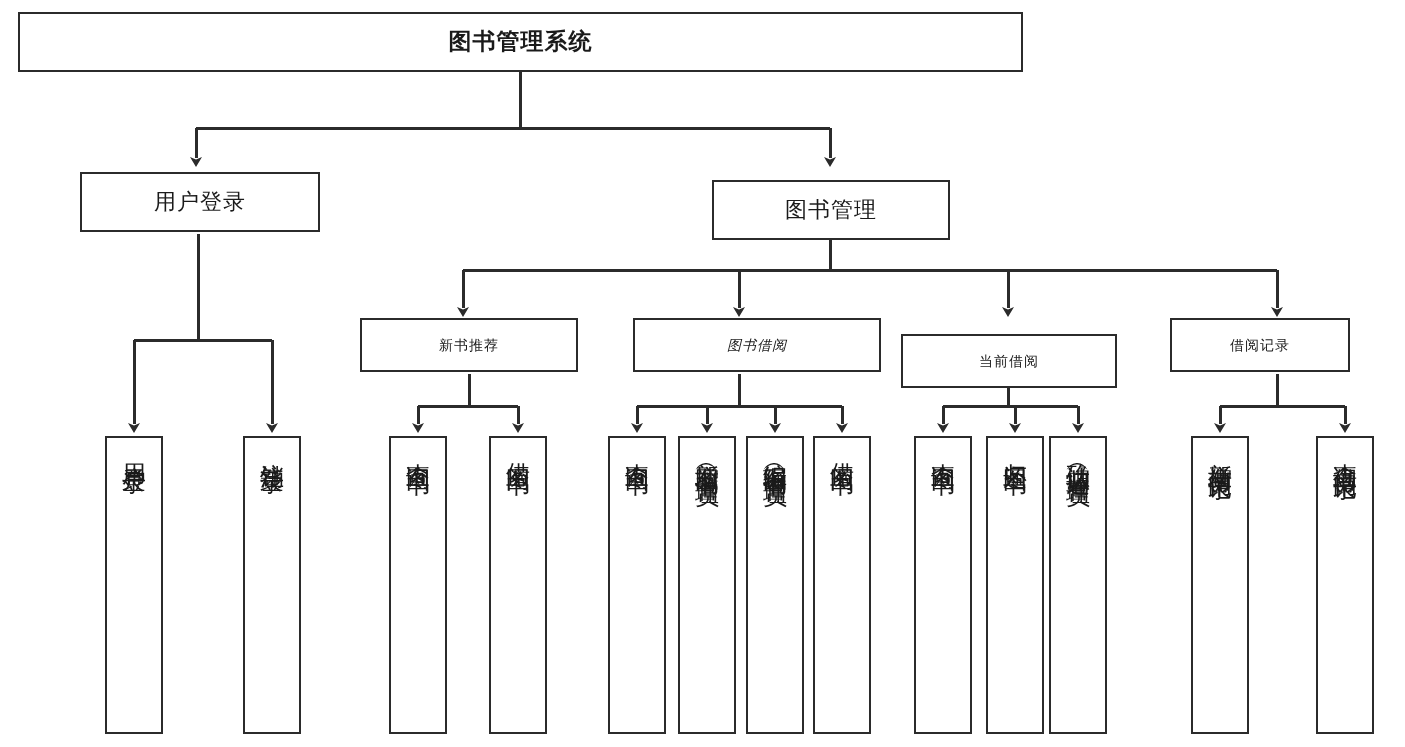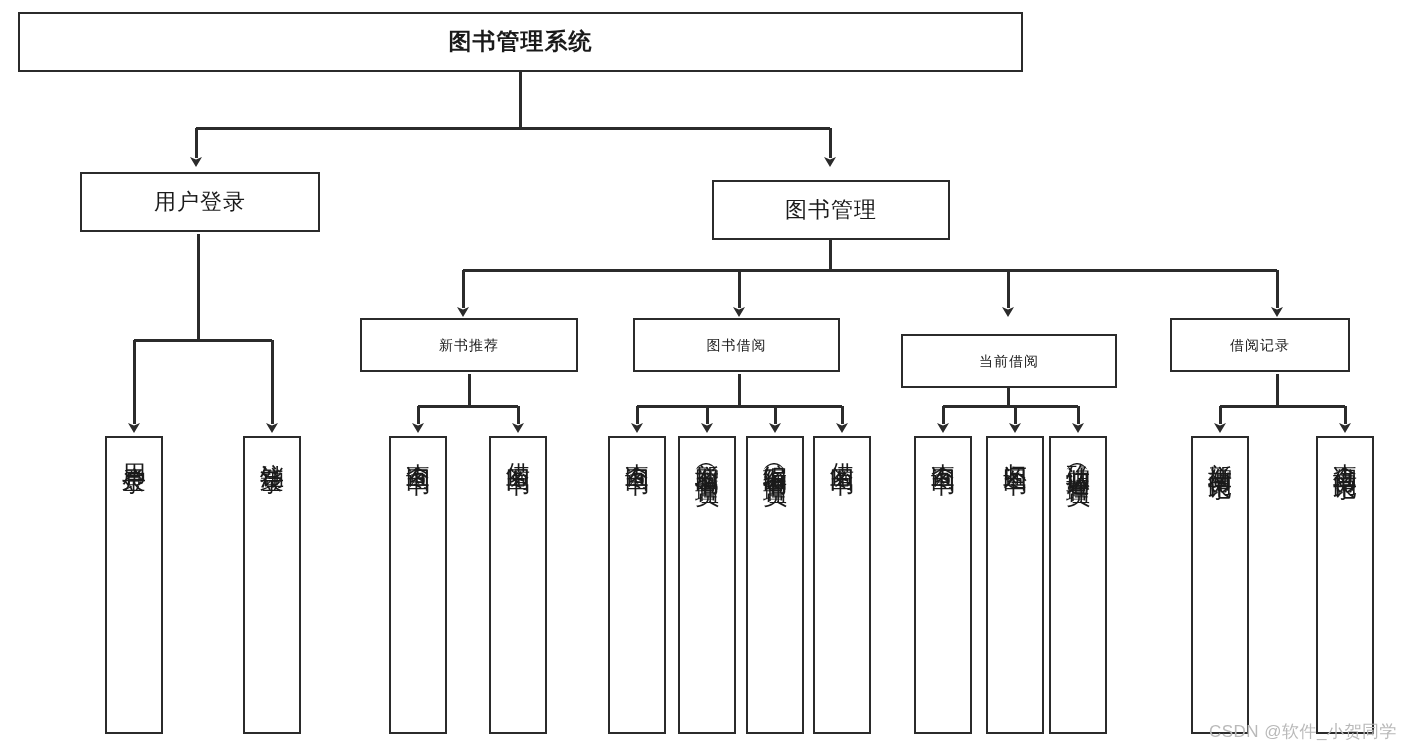--- a/index.html
+++ b/index.html
@@ -136,21 +136,21 @@
   </div>
 
   <div class="node h lvl2" style="left:712px; top:180px; width:238px; height:60px;">
     <span class="label">图书管理</span>
   </div>
 
   <div class="node h lvl3" style="left:360px; top:318px; width:218px; height:54px;">
     <span class="label">新书推荐</span>
   </div>
 
-  <div class="node h lvl3" style="left:633px; top:318px; width:207px; height:54px;">
+  <div class="node h lvl3" style="left:633px; top:318px; width:248px; height:54px;font-style:italic;">
     <span class="label">图书借阅</span>
   </div>
 
   <div class="node h lvl3" style="left:901px; top:334px; width:216px; height:54px;">
     <span class="label">当前借阅</span>
   </div>
 
   <div class="node h lvl3" style="left:1170px; top:318px; width:180px; height:54px;">
     <span class="label">借阅记录</span>
   </div>
@@ -200,15 +200,14 @@
   </div>
 
   <div class="node v" style="left:1191px; top:436px; width:58px; height:298px;">
     <span class="label">新增借阅记录</span>
   </div>
 
   <div class="node v" style="left:1316px; top:436px; width:58px; height:298px;">
     <span class="label">查询借阅记录</span>
   </div>
 
-  <div class="watermark">CSDN @软件_小贺同学</div>
 
 </div>
 
 </body></html>

